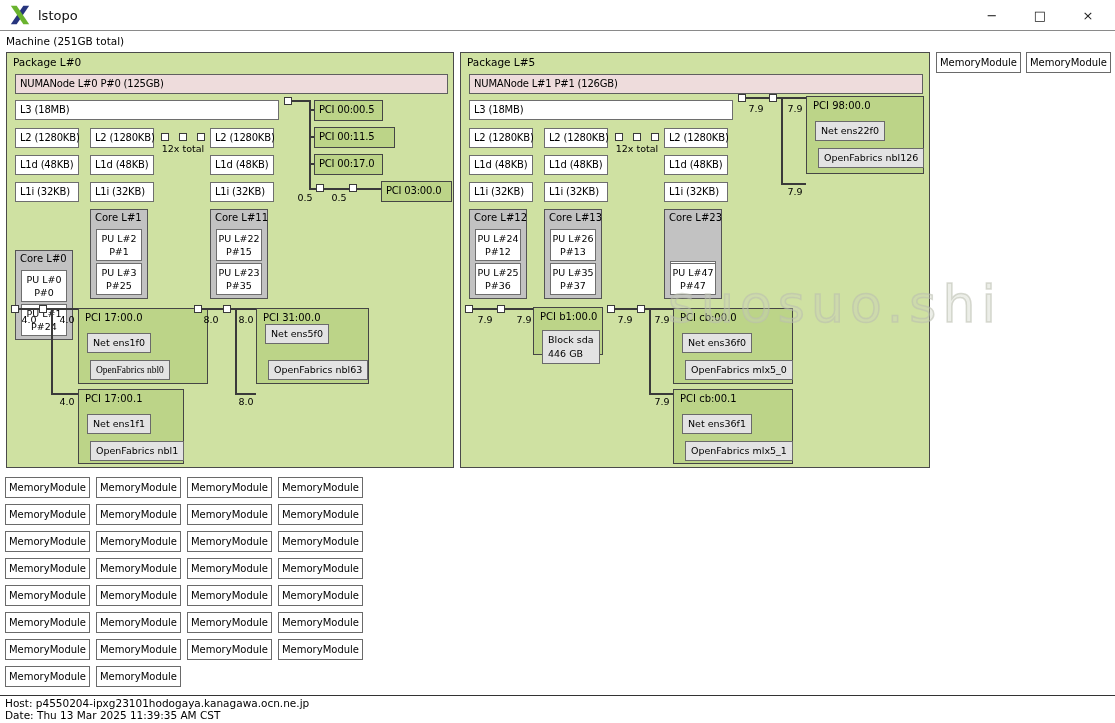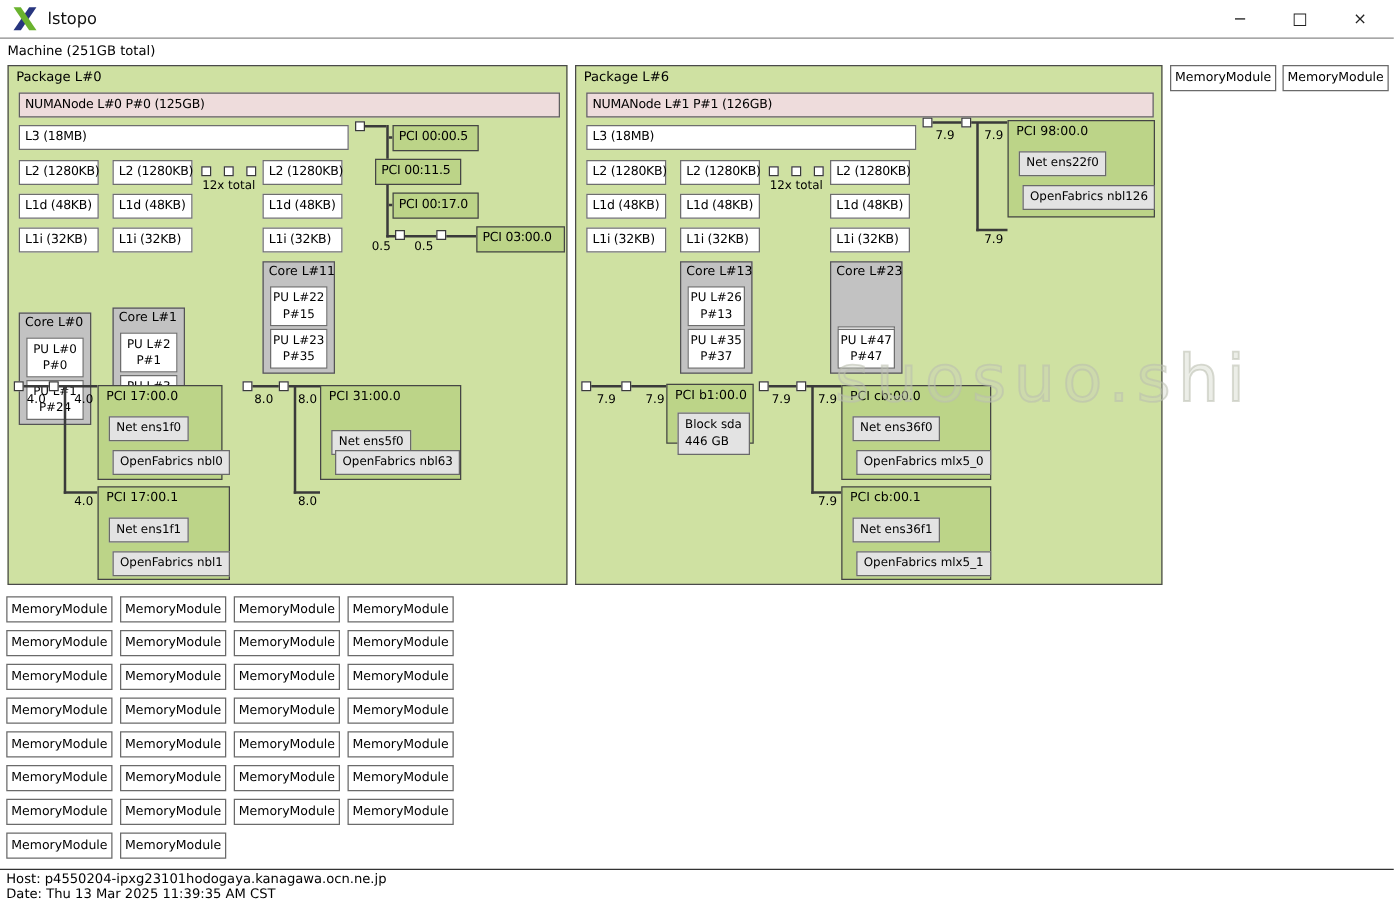--- a/index.html
+++ b/index.html
@@ -77,21 +77,21 @@
       <div class="corelab">Core L#0</div>
       <div class="box pu" style="left: 5px; top: 19px; width: 46px; height: 32px;">
         <div>PU L#0</div>
         <div>P#0</div>
       </div>
       <div class="box pu" style="left: 5px; top: 53px; width: 46px; height: 32px;">
         <div>PU L#1</div>
         <div>P#24</div>
       </div>
     </div>
-    <div class="box core" style="left: 83px; top: 156px; width: 58px; height: 90px; margin-top: 37px;">
+    <div class="box core" style="left: 83px; top: 156px; width: 58px; height: 90px;">
       <div class="corelab">Core L#1</div>
       <div class="box pu" style="left: 5px; top: 19px; width: 46px; height: 32px;">
         <div>PU L#2</div>
         <div>P#1</div>
       </div>
       <div class="box pu" style="left: 5px; top: 53px; width: 46px; height: 32px;">
         <div>PU L#3</div>
         <div>P#25</div>
       </div>
     </div>
@@ -105,80 +105,91 @@
         <div>PU L#23</div>
         <div>P#35</div>
       </div>
     </div>
     <div class="sqc" style="left: 277px; top: 44px;"></div>
     <div class="line" style="left: 285px; top: 47px; width: 17px; height: 2px;"></div>
     <div class="line" style="left: 302px; top: 47px; width: 2px; height: 90px;"></div>
     <div class="line" style="left: 304px; top: 56px; width: 3px; height: 2px;"></div>
     <div class="box pcibox lab" style="left: 307px; top: 47px; width: 69px; height: 21px;">PCI 00:00.5</div>
     <div class="line" style="left: 304px; top: 83px; width: 3px; height: 2px;"></div>
-    <div class="box pcibox lab" style="left: 293px; top: 74px; width: 69px; height: 21px;">PCI 00:11.5</div>
+    <div class="box pcibox lab" style="left: 307px; top: 74px; width: 81px; height: 21px;">PCI 00:11.5</div>
     <div class="line" style="left: 304px; top: 110px; width: 3px; height: 2px;"></div>
     <div class="box pcibox lab" style="left: 307px; top: 101px; width: 69px; height: 21px;">PCI 00:17.0</div>
     <div class="line" style="left: 302px; top: 135px; width: 72px; height: 2px;"></div>
     <div class="sqc" style="left: 309px; top: 131px;"></div>
     <div class="sqc" style="left: 342px; top: 131px;"></div>
     <div class="spd" style="left: 288px; top: 139px;">0.5</div>
     <div class="spd" style="left: 322px; top: 139px;">0.5</div>
     <div class="box pcibox lab" style="left: 374px; top: 128px; width: 71px; height: 21px;">PCI 03:00.0</div>
     <div class="sqc" style="left: 4px; top: 252px;"></div>
     <div class="sqc" style="left: 32px; top: 252px;"></div>
     <div class="line" style="left: 12px; top: 255px; width: 20px; height: 2px;"></div>
     <div class="spd" style="left: 12px; top: 261px;">4.0</div>
     <div class="line" style="left: 44px; top: 256px; width: 2px; height: 86px;"></div>
     <div class="line" style="left: 40px; top: 255px; width: 31px; height: 2px;"></div>
     <div class="spd" style="left: 50px; top: 261px;">4.0</div>
-    <div class="box pcibox" style="left: 71px; top: 255px; width: 100px; height: 76px;">
+    <div class="box pcibox" style="left: 71px; top: 255px; width: 130px; height: 76px;">
       <div class="pcilab">PCI 17:00.0</div>
       <div class="sub" style="left: 8px; top: 24px;">Net ens1f0</div>
-      <div class="sub" style="left: 11px; top: 51px;">OpenFabrics nbl0</div>
+      <div class="sub" style="left: 11px; top: 51px; font-family: Liberation Serif, serif;">OpenFabrics nbl0</div>
     </div>
     <div class="line" style="left: 44px; top: 340px; width: 27px; height: 2px;"></div>
     <div class="spd" style="left: 50px; top: 343px;">4.0</div>
     <div class="box pcibox" style="left: 71px; top: 336px; width: 106px; height: 75px;">
       <div class="pcilab">PCI 17:00.1</div>
       <div class="sub" style="left: 8px; top: 24px;">Net ens1f1</div>
       <div class="sub" style="left: 11px; top: 51px;">OpenFabrics nbl1</div>
     </div>
     <div class="sqc" style="left: 187px; top: 252px;"></div>
     <div class="sqc" style="left: 216px; top: 252px;"></div>
     <div class="line" style="left: 195px; top: 255px; width: 21px; height: 2px;"></div>
     <div class="spd" style="left: 194px; top: 261px;">8.0</div>
     <div class="line" style="left: 228px; top: 256px; width: 2px; height: 86px;"></div>
     <div class="line" style="left: 224px; top: 255px; width: 25px; height: 2px;"></div>
     <div class="spd" style="left: 229px; top: 261px;">8.0</div>
     <div class="box pcibox" style="left: 249px; top: 255px; width: 113px; height: 76px;">
       <div class="pcilab">PCI 31:00.0</div>
-      <div class="sub" style="left: 8px; top: 15px; margin-top: 20px;">Net ens5f0</div>
+      <div class="sub" style="left: 8px; top: 15px;">Net ens5f0</div>
       <div class="sub" style="left: 11px; top: 51px;">OpenFabrics nbl63</div>
     </div>
     <div class="line" style="left: 228px; top: 340px; width: 21px; height: 2px;"></div>
     <div class="spd" style="left: 229px; top: 343px;">8.0</div>
   </div>
 <div id="pkg1" class="package" style="left: 460px; top: 52px; width: 470px; height: 416px;">
-    <div class="plabel" style="left: 6px; top: 3px;">Package L#6</div>
+    <div class="plabel" style="left: 6px; top: 3px;">Package L#5</div>
     <div class="box numa lab" style="left: 8px; top: 21px; width: 454px; height: 20px;">NUMANode L#1 P#1 (126GB)</div>
     <div class="box lab" style="left: 8px; top: 47px; width: 264px; height: 20px;">L3 (18MB)</div>
     <div class="box lab" style="left: 8px; top: 75px; width: 64px; height: 20px;">L2 (1280KB)</div>
     <div class="box lab" style="left: 8px; top: 102px; width: 64px; height: 20px;">L1d (48KB)</div>
     <div class="box lab" style="left: 8px; top: 129px; width: 64px; height: 20px;">L1i (32KB)</div>
     <div class="box lab" style="left: 83px; top: 75px; width: 64px; height: 20px;">L2 (1280KB)</div>
     <div class="box lab" style="left: 83px; top: 102px; width: 64px; height: 20px;">L1d (48KB)</div>
     <div class="box lab" style="left: 83px; top: 129px; width: 64px; height: 20px;">L1i (32KB)</div>
     <div class="box lab" style="left: 203px; top: 75px; width: 64px; height: 20px;">L2 (1280KB)</div>
     <div class="box lab" style="left: 203px; top: 102px; width: 64px; height: 20px;">L1d (48KB)</div>
     <div class="box lab" style="left: 203px; top: 129px; width: 64px; height: 20px;">L1i (32KB)</div>
     <div class="sqc" style="left: 154px; top: 80px;"></div>
     <div class="sqc" style="left: 172px; top: 80px;"></div>
     <div class="sqc" style="left: 190px; top: 80px;"></div>
     <div class="ell" style="left: 140px; top: 90px; width: 72px;">12x total</div>
+    <div class="box core" style="left: 8px; top: 156px; width: 58px; height: 90px;">
+      <div class="corelab">Core L#12</div>
+      <div class="box pu" style="left: 5px; top: 19px; width: 46px; height: 32px;">
+        <div>PU L#24</div>
+        <div>P#12</div>
+      </div>
+      <div class="box pu" style="left: 5px; top: 53px; width: 46px; height: 32px;">
+        <div>PU L#25</div>
+        <div>P#36</div>
+      </div>
+    </div>
     <div class="box core" style="left: 83px; top: 156px; width: 58px; height: 90px;">
       <div class="corelab">Core L#13</div>
       <div class="box pu" style="left: 5px; top: 19px; width: 46px; height: 32px;">
         <div>PU L#26</div>
         <div>P#13</div>
       </div>
       <div class="box pu" style="left: 5px; top: 53px; width: 46px; height: 32px;">
         <div>PU L#35</div>
         <div>P#37</div>
       </div>

